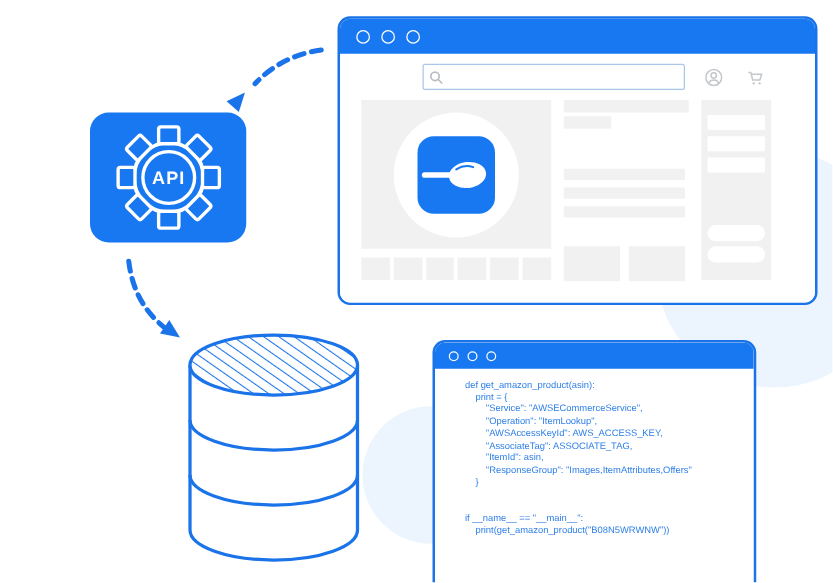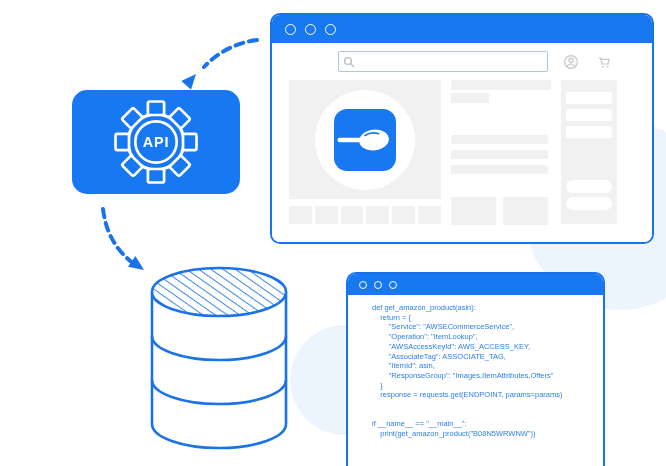--- a/index.html
+++ b/index.html
@@ -19,21 +19,21 @@
   .blob{position:absolute;border-radius:50%;background:var(--blob);}
   .blob1{left:525px;top:120px;width:190px;height:190px;}
   .blob2{left:290px;top:325px;width:110px;height:110px;}
 
   
   .arrows{position:absolute;left:0;top:0;pointer-events:none;}
   .arrows path.dash{fill:none;stroke:var(--stroke);stroke-width:4;stroke-dasharray:8 6;stroke-linecap:round;}
   .arrows polygon{fill:var(--stroke);}
 
   
-  .api-badge{position:absolute;left:72px;top:90px;width:168px;height:104px;border-radius:15px;
+  .api-badge{position:absolute;left:72px;top:90px;width:125px;height:104px;border-radius:15px;
     background:var(--primary);display:flex;align-items:center;justify-content:center;}
 
   
   .win{position:absolute;background:#fff;border:2px solid var(--stroke);overflow:hidden;}
   .win-header{background:var(--primary);display:flex;align-items:center;}
   .dot{border-radius:50%;border:1.8px solid #fff;background:transparent;display:inline-block;}
 
   
   .browser{left:270px;top:13px;width:384px;height:231px;border-radius:10px;}
   .browser .win-header{height:28px;padding-left:13px;gap:9px;}
@@ -203,29 +203,28 @@
   </div>
 
   <div class="win codewin">
     <div class="win-header">
       <span class="dot"></span>
       <span class="dot"></span>
       <span class="dot"></span>
     </div>
     <div class="code-body">
         <div class="code-line">def get_amazon_product(asin):</div>
-        <div class="code-line">    return = {</div>
+        <div class="code-line">    print = {</div>
         <div class="code-line">        "Service": "AWSECommerceService",</div>
         <div class="code-line">        "Operation": "ItemLookup",</div>
         <div class="code-line">        "AWSAccessKeyId": AWS_ACCESS_KEY,</div>
         <div class="code-line">        "AssociateTag": ASSOCIATE_TAG,</div>
         <div class="code-line">        "ItemId": asin,</div>
         <div class="code-line">        "ResponseGroup": "Images,ItemAttributes,Offers"</div>
         <div class="code-line">    }</div>
-        <div class="code-line">    response = requests.get(ENDPOINT, params=params)</div>
         <div class="code-line">&nbsp;</div>
         <div class="code-line">&nbsp;</div>
         <div class="code-line">if __name__ == "__main__":</div>
         <div class="code-line">    print(get_amazon_product("B08N5WRWNW"))</div>
       </div>
   </div>
 
 </div>
 
 </body></html>

